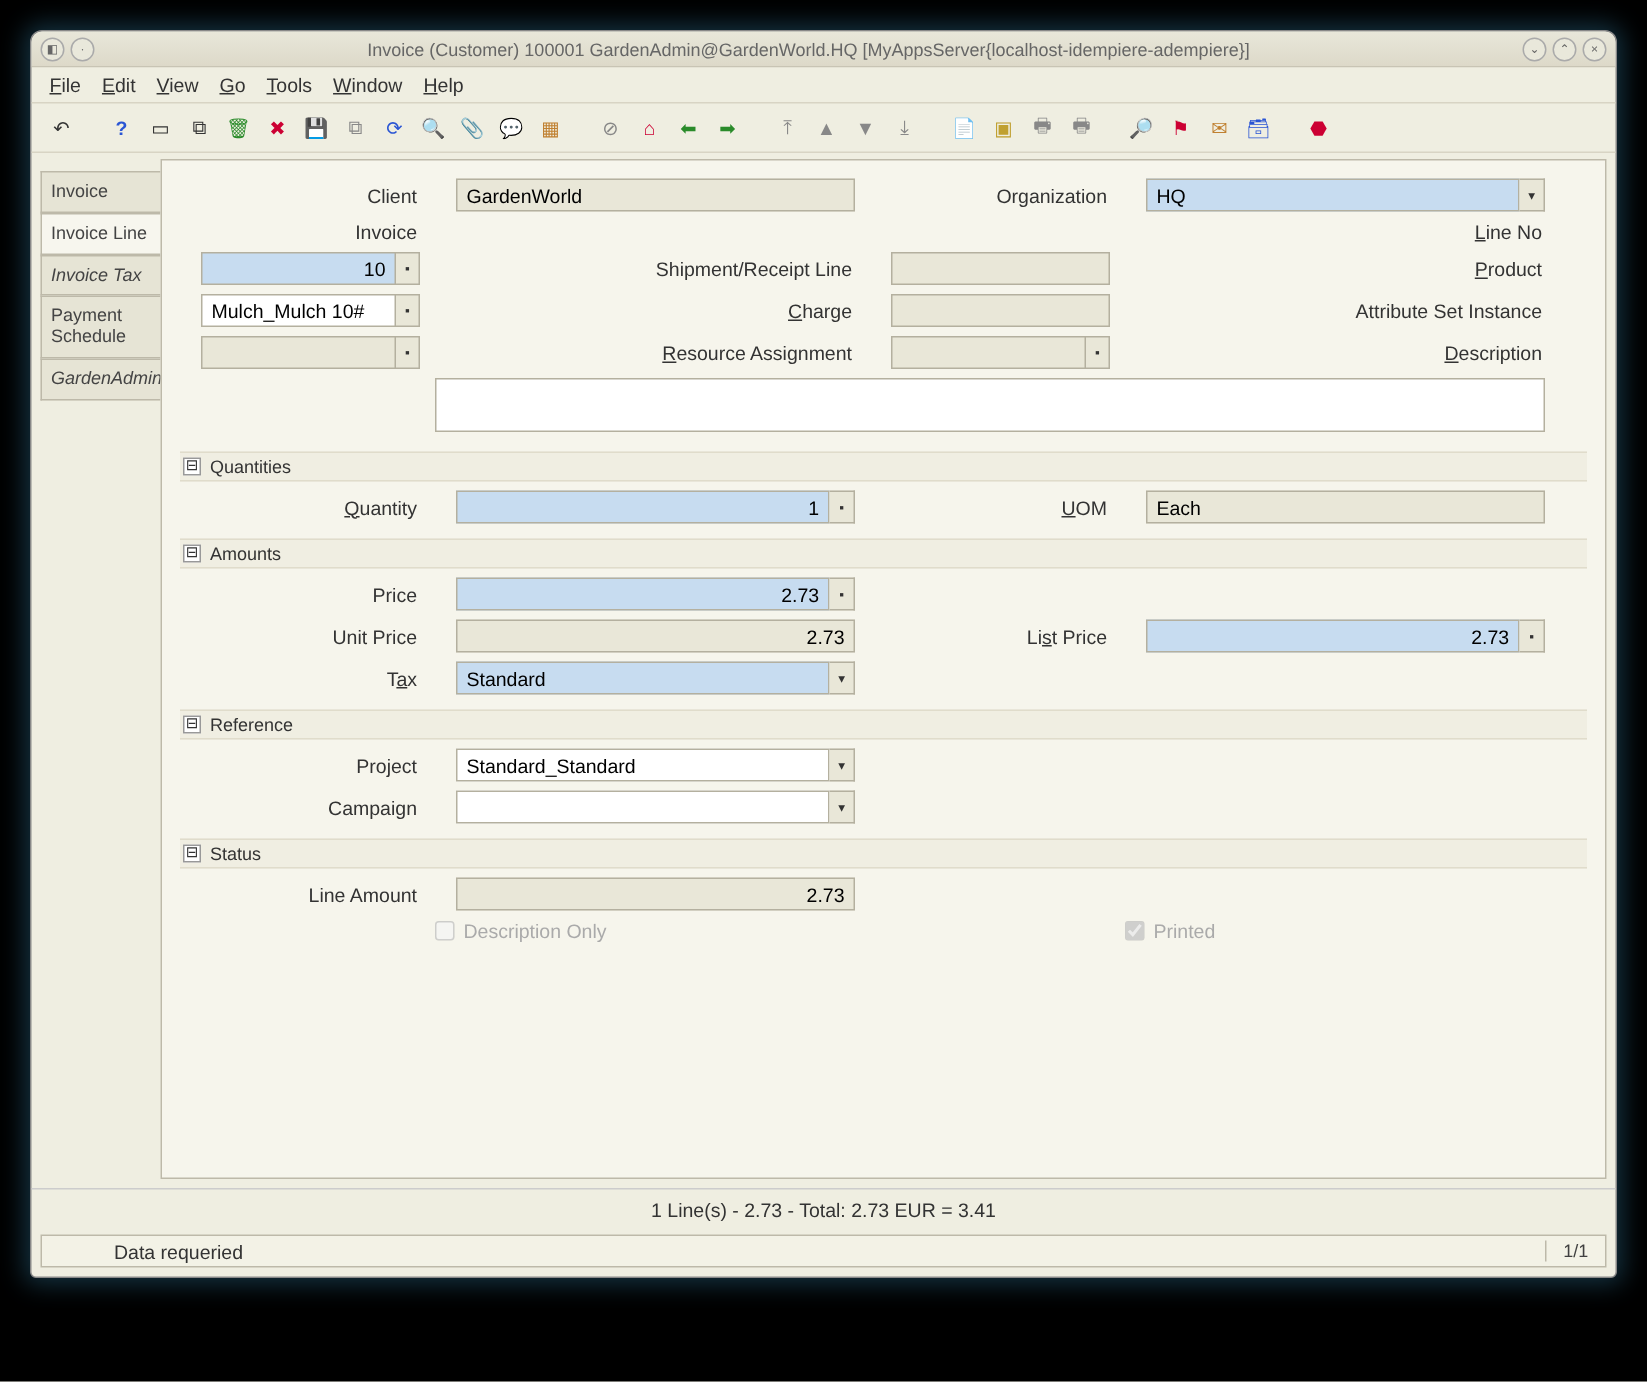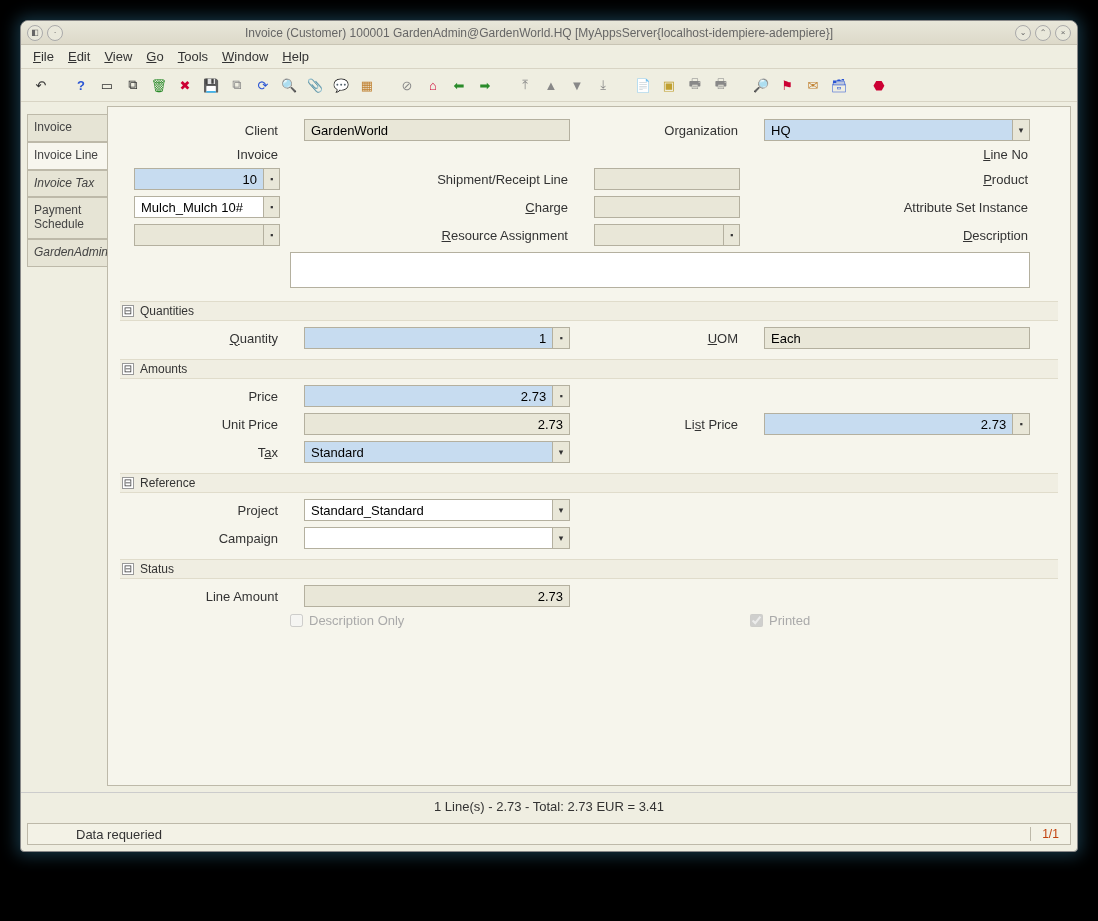--- a/index.html
+++ b/index.html
@@ -32,21 +32,21 @@
   .txt.right { text-align:right; }
   .fbtn { width:18px; border:1px solid #b4b09f; border-left:none; background:#e9e7d8; display:flex; align-items:center; justify-content:center; cursor:pointer; font-size:9px; }
   .textarea { width:100%; height:36px; border:1px solid #b4b09f; background:#fff; resize:none; }
   .section { display:flex; align-items:center; gap:6px; margin:10px 0 6px 0; padding:2px 0; color:#333; border-bottom:1px solid #e0dccb; border-top:1px solid #e0dccb; background:#f0eee2; font-size:12px; }
   .section .toggle { width:12px; height:12px; border:1px solid #999; background:#fff; display:inline-flex; align-items:center; justify-content:center; font-size:10px; line-height:1; margin-left:2px; }
   .checkbox-row { display:flex; gap:6px; align-items:center; color:#aaa; }
   .checkbox-row input { accent-color:#999; }
   .summary { text-align:center; padding:6px; font-size:13px; border-top:1px solid #ccc; }
   .statusbar { display:flex; border:1px solid #bdb9a9; margin:3px 6px 6px 6px; height:22px; align-items:center; background:#f3f2e6;padding-left:40px; }
   .statusbar .s-left { flex:1; padding:0 8px; font-size:13px; }
-  .statusbar .s-right { width:40px; border-left:1px solid #bdb9a9; text-align:center; color:#c2410c; font-size:12px; }
+  .statusbar .s-right { width:40px; border-left:1px solid #bdb9a9; text-align:center; color:#404040; font-size:12px; }
   .span2 { grid-column: 2 / span 3; }
 </style>
 </head>
 <body>
 
 <div class="glow-wrapper">
 <div class="window">
 
   <div class="titlebar">
     <div class="tb-left">

